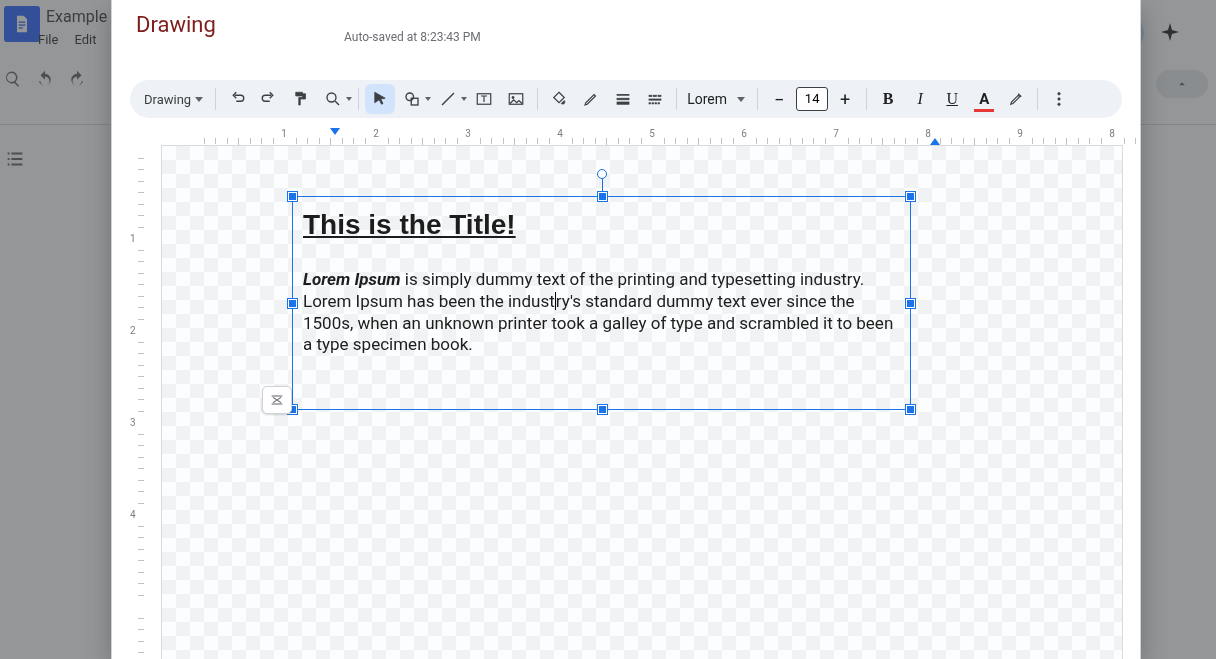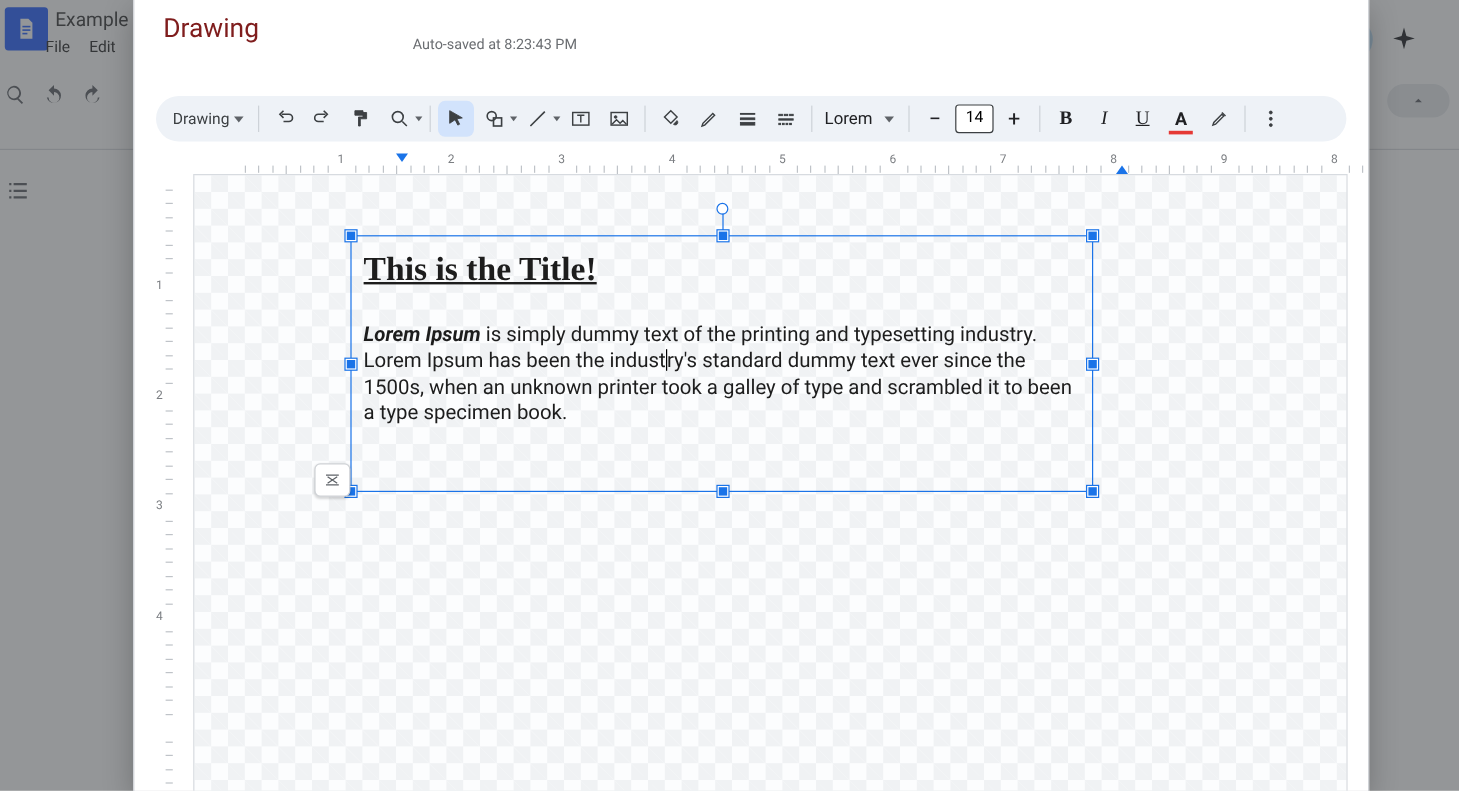--- a/index.html
+++ b/index.html
@@ -69,21 +69,21 @@
     outline:1px solid #d7dbe0}
   
   .textbox{position:absolute;left:130px;top:50px;width:617px;height:212px;border:1.5px solid #1a73e8;background:transparent}
   .handle{position:absolute;width:7px;height:7px;background:#1a73e8;border:1px solid #fff;box-shadow:0 0 0 1px #1a73e8}
   .h-nw{left:-5px;top:-5px}.h-n{left:50%;top:-5px;margin-left:-4px}.h-ne{right:-5px;top:-5px}
   .h-w{left:-5px;top:50%;margin-top:-4px}.h-e{right:-5px;top:50%;margin-top:-4px}
   .h-sw{left:-5px;bottom:-5px}.h-s{left:50%;bottom:-5px;margin-left:-4px}.h-se{right:-5px;bottom:-5px}
   .rot{position:absolute;left:50%;top:-28px;width:8px;height:8px;margin-left:-5px;border:1.5px solid #1a73e8;border-radius:50%;background:#fff}
   .rot::after{content:"";position:absolute;left:50%;top:8px;width:1px;height:14px;background:#1a73e8}
   .tb-content{position:absolute;left:10px;top:12px;right:10px;color:#1d1d1d}
-  .tb-title{font-family:Liberation Serif, serif;font-weight:700;font-size:28px;text-decoration:underline;margin-bottom:28px}
+  .tb-title{font-family:Liberation Sans, sans-serif;font-weight:700;font-size:28px;text-decoration:underline;margin-bottom:28px}
   .tb-body{font-size:17px;line-height:1.28}
   .li{font-weight:700;font-style:italic}
   .cursor{display:inline-block;width:1px;height:18px;background:#000;vertical-align:-3px}
   .wrap-btn{position:absolute;left:100px;top:240px;width:28px;height:26px;border:1px solid #cfd2d6;border-radius:5px;background:#fff;display:flex;align-items:center;justify-content:center;box-shadow:0 1px 2px rgba(0,0,0,.15);cursor:pointer}
   .wrap-btn svg{width:16px;height:16px;fill:none;stroke:#5f6368;stroke-width:1.6}
 </style>
 </head>
 <body>
 
 <div class="docs-bg">

